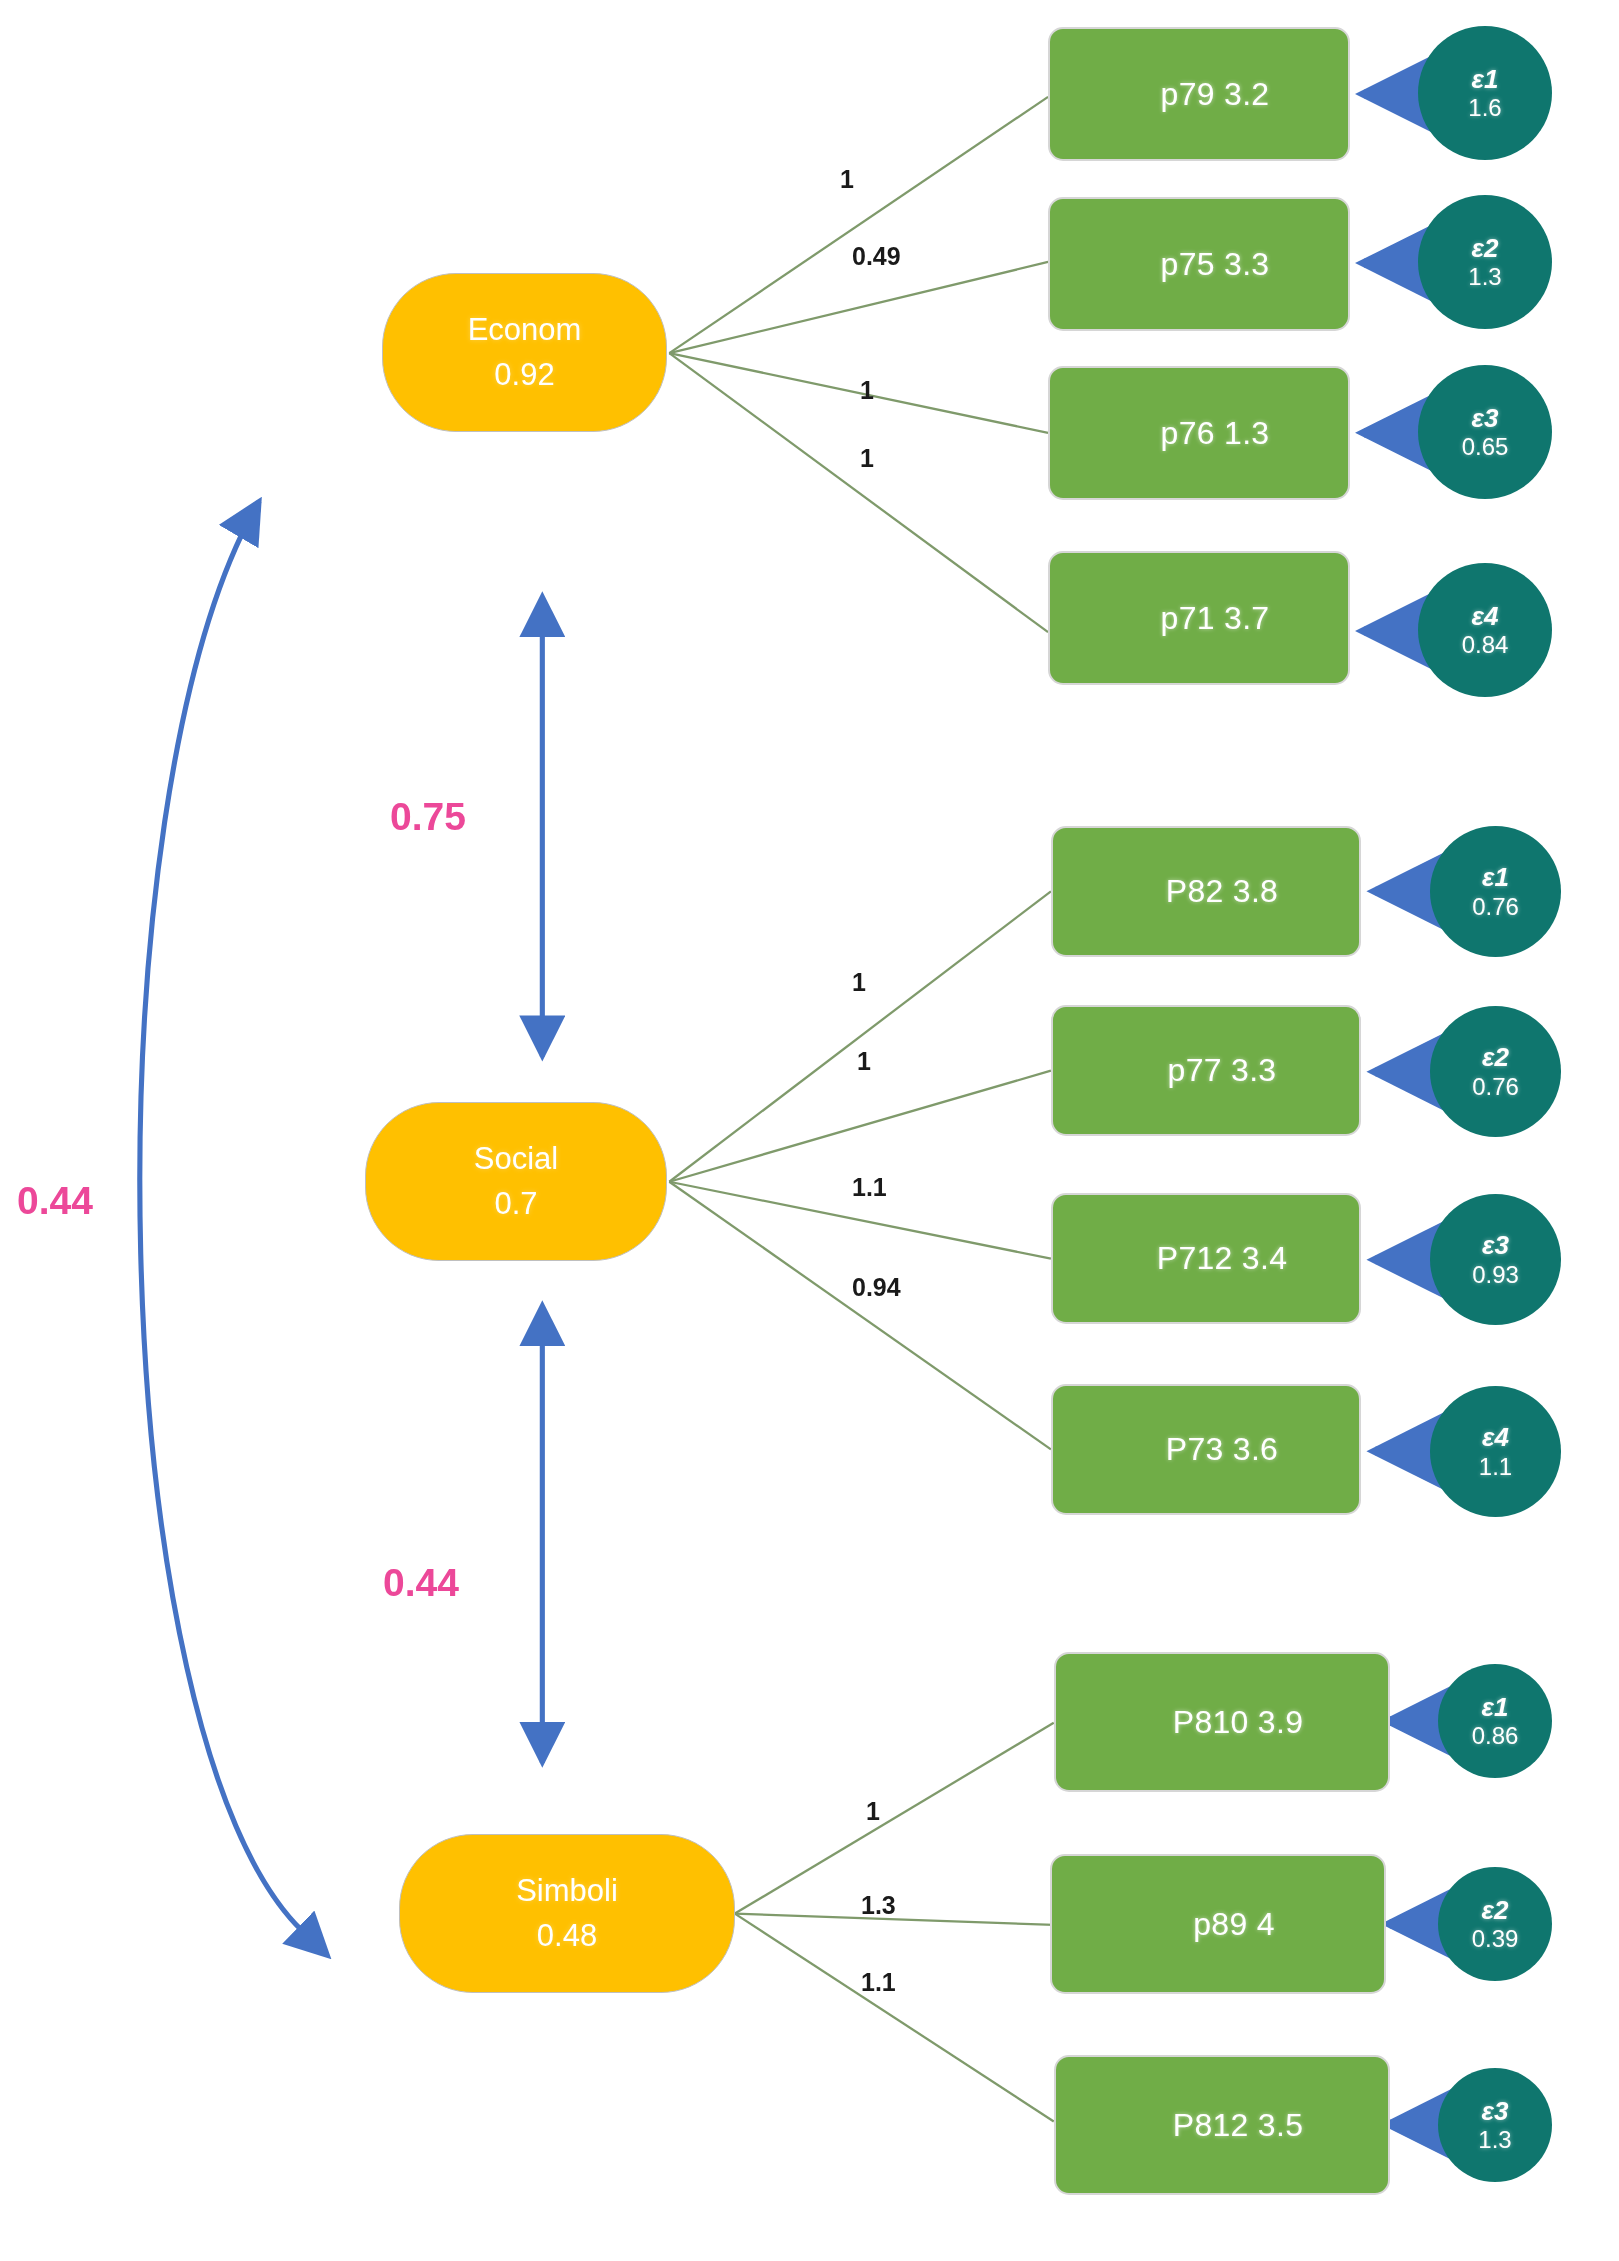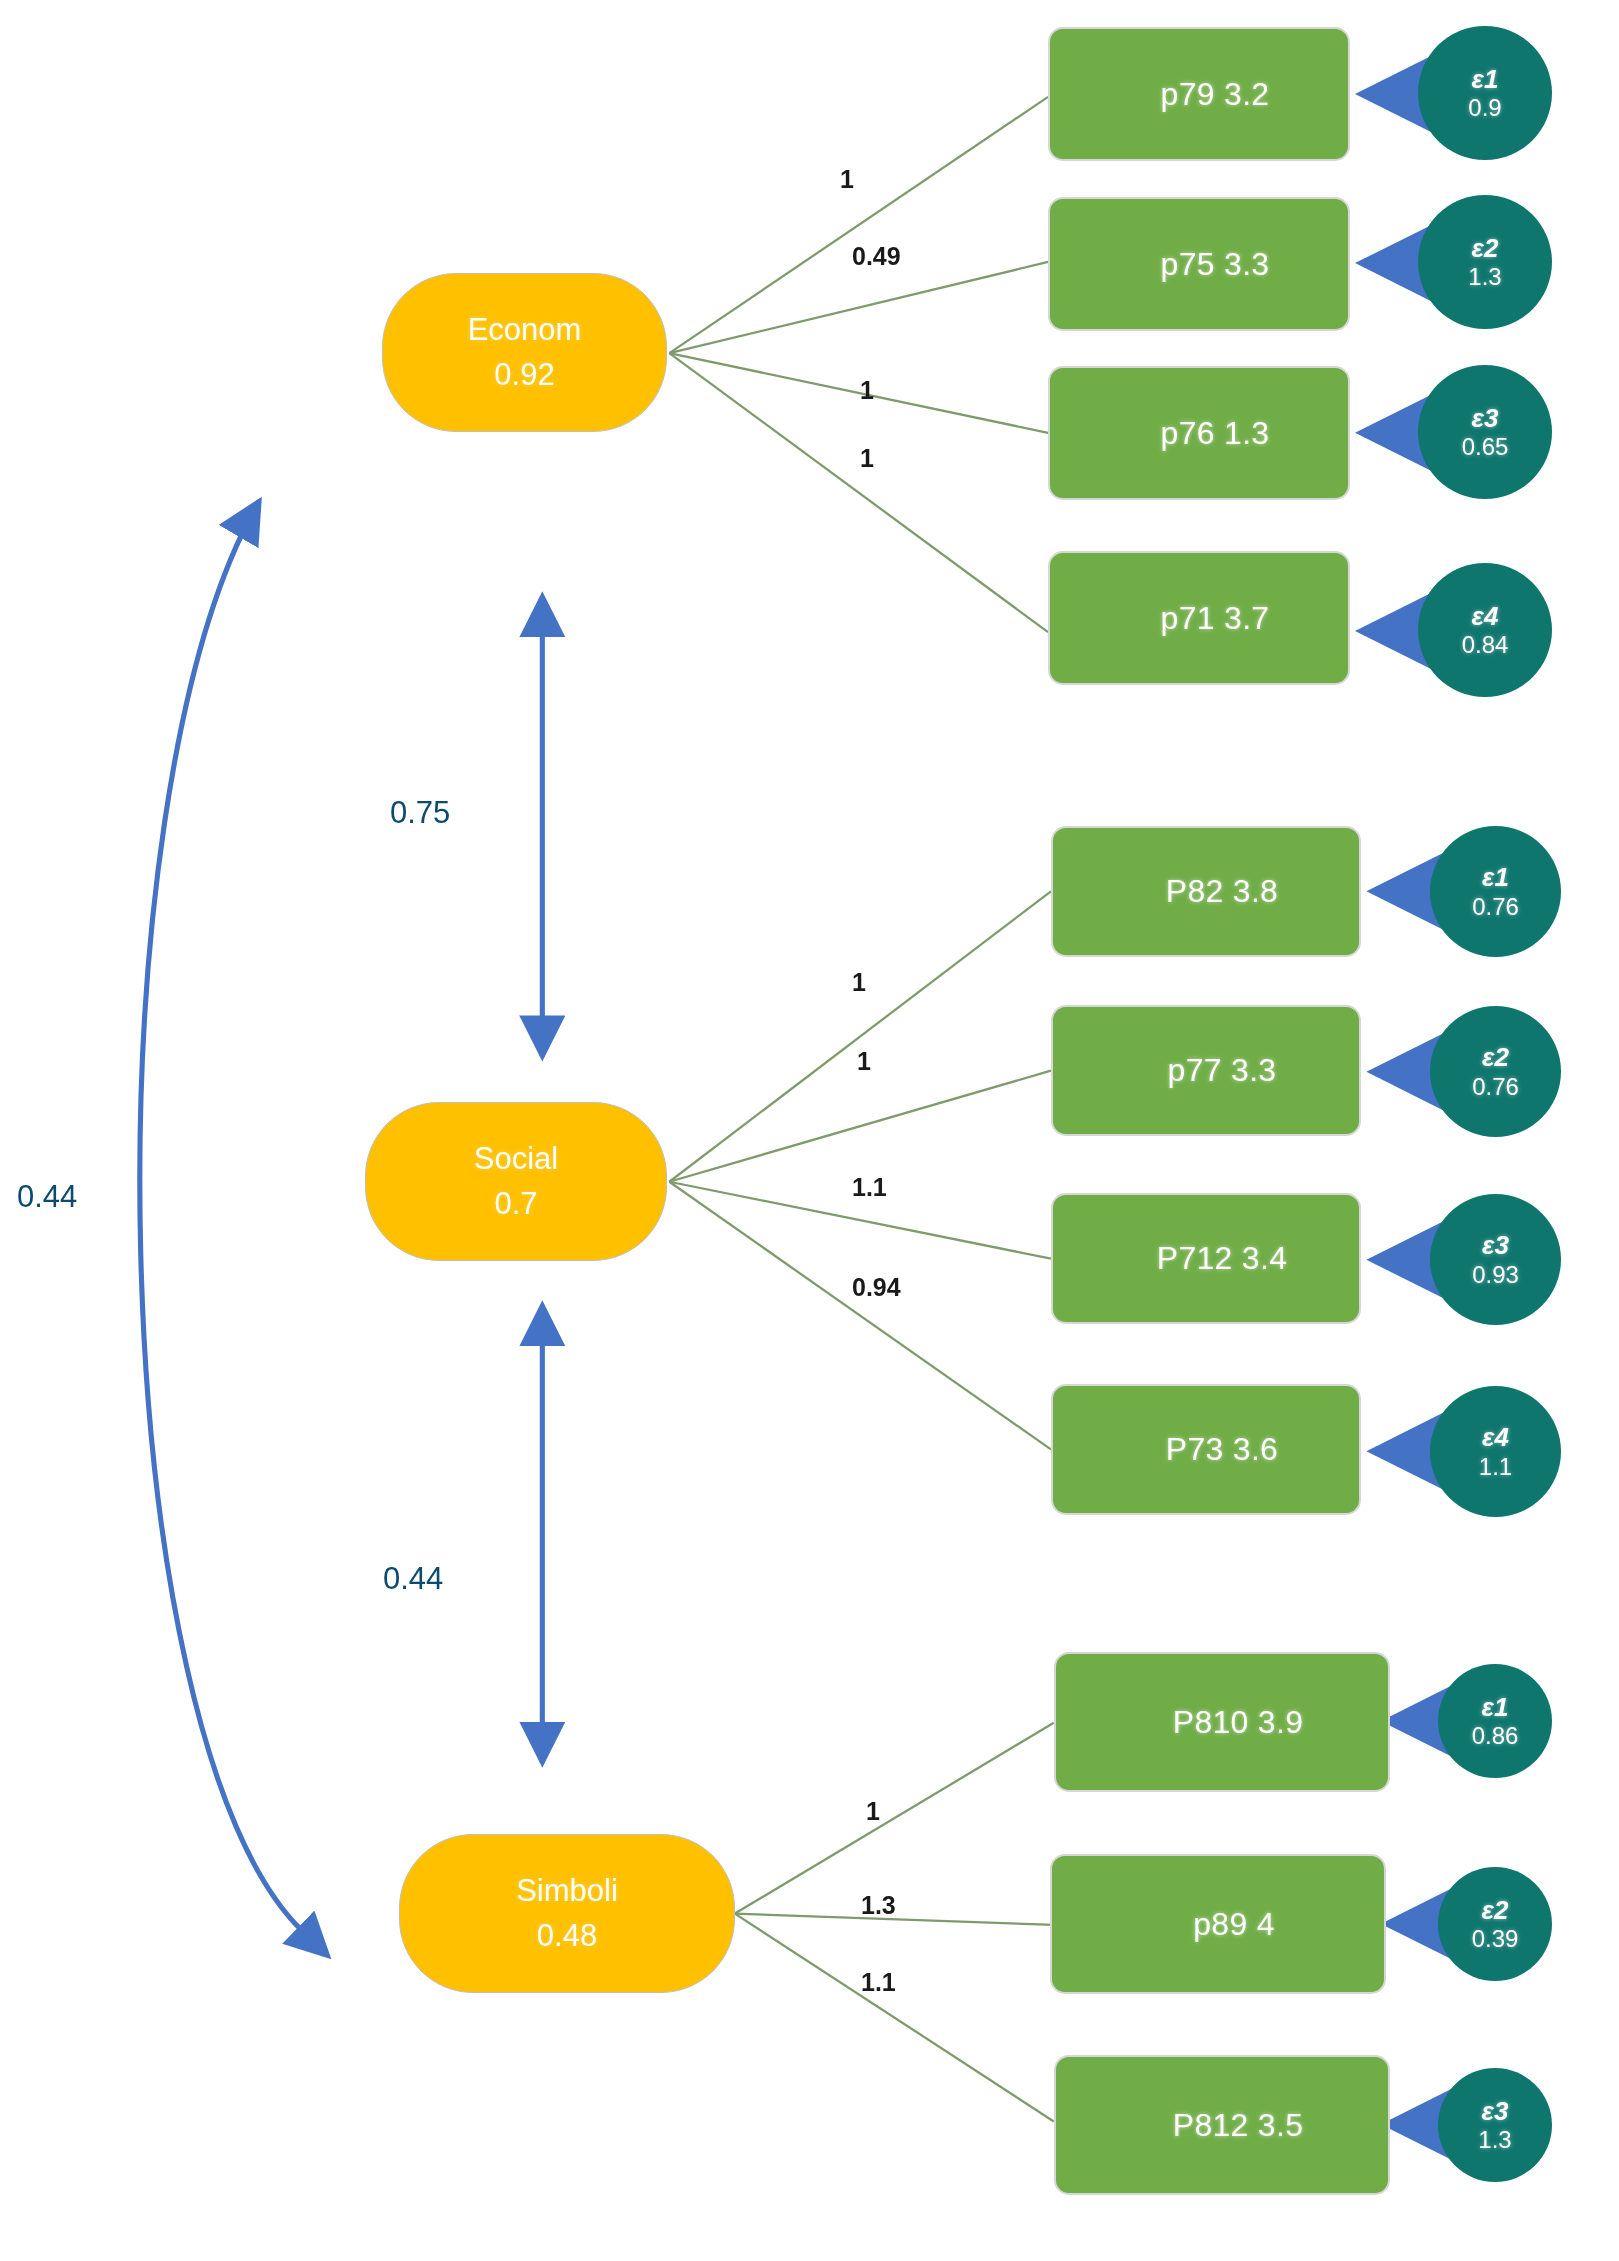--- a/index.html
+++ b/index.html
@@ -88,23 +88,23 @@
   
   .coef {
     position: absolute;
     color: #1A1A1A;
     font-size: 25px;
     font-weight: 700;
     white-space: nowrap;
   }
   .corr-label {
     position: absolute;
-    color: #0c4a6e;
-    font-size: 31px;
-    font-weight: 400;
+    color: #ec4899;
+    font-size: 39px;
+    font-weight: 700;
     white-space: nowrap;
   }
 </style>
 </head>
 <body>
 
 <div id="diagram-root">
 
   <svg id="edge-layer" viewBox="0 0 2844 3970" xmlns="http://www.w3.org/2000/svg">
     <defs>
@@ -176,21 +176,21 @@
     <span class="lv-val">0.48</span>
   </div>
 
   <div class="indicator" style="left:1048px; top:27px; width:302px; height:134px;">p79 3.2</div>
   <div class="indicator" style="left:1048px; top:197px; width:302px; height:134px;">p75 3.3</div>
   <div class="indicator" style="left:1048px; top:366px; width:302px; height:134px;">p76 1.3</div>
   <div class="indicator" style="left:1048px; top:551px; width:302px; height:134px;">p71 3.7</div>
 
   <div class="errterm" style="left:1418px; top:26px; width:134px; height:134px;">
     <span class="eps">ε1</span>
-    <span class="evar">0.9</span>
+    <span class="evar">1.6</span>
   </div>
   <div class="errterm" style="left:1418px; top:195px; width:134px; height:134px;">
     <span class="eps">ε2</span>
     <span class="evar">1.3</span>
   </div>
   <div class="errterm" style="left:1418px; top:365px; width:134px; height:134px;">
     <span class="eps">ε3</span>
     <span class="evar">0.65</span>
   </div>
   <div class="errterm" style="left:1418px; top:563px; width:134px; height:134px;">

